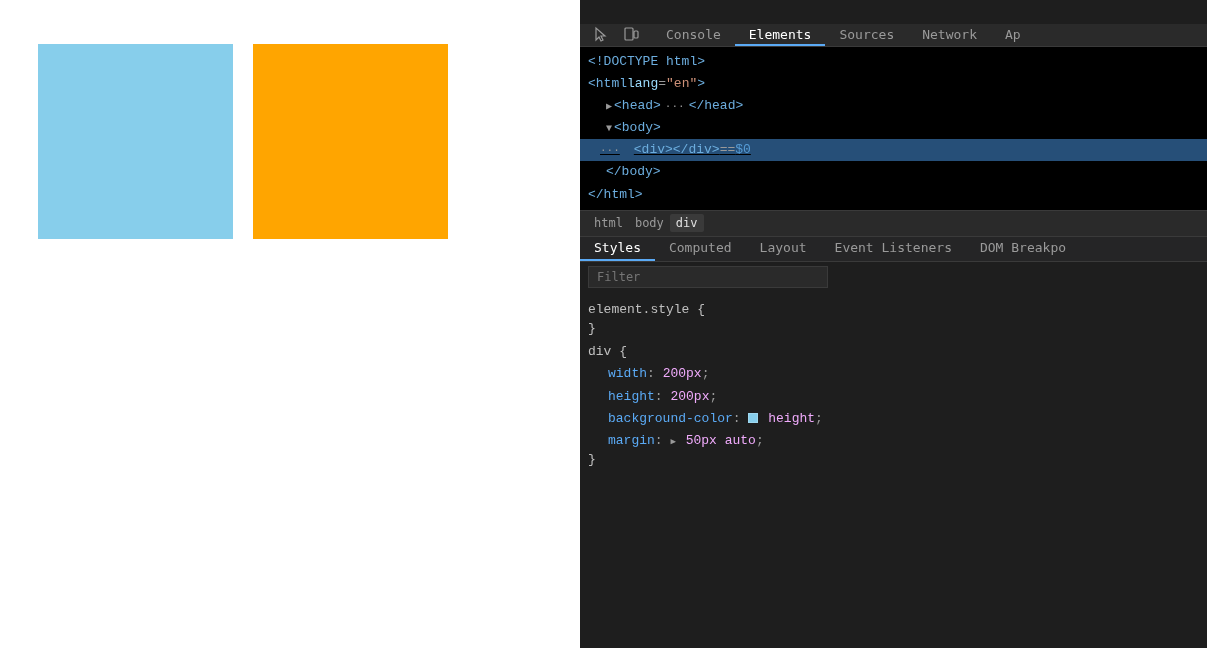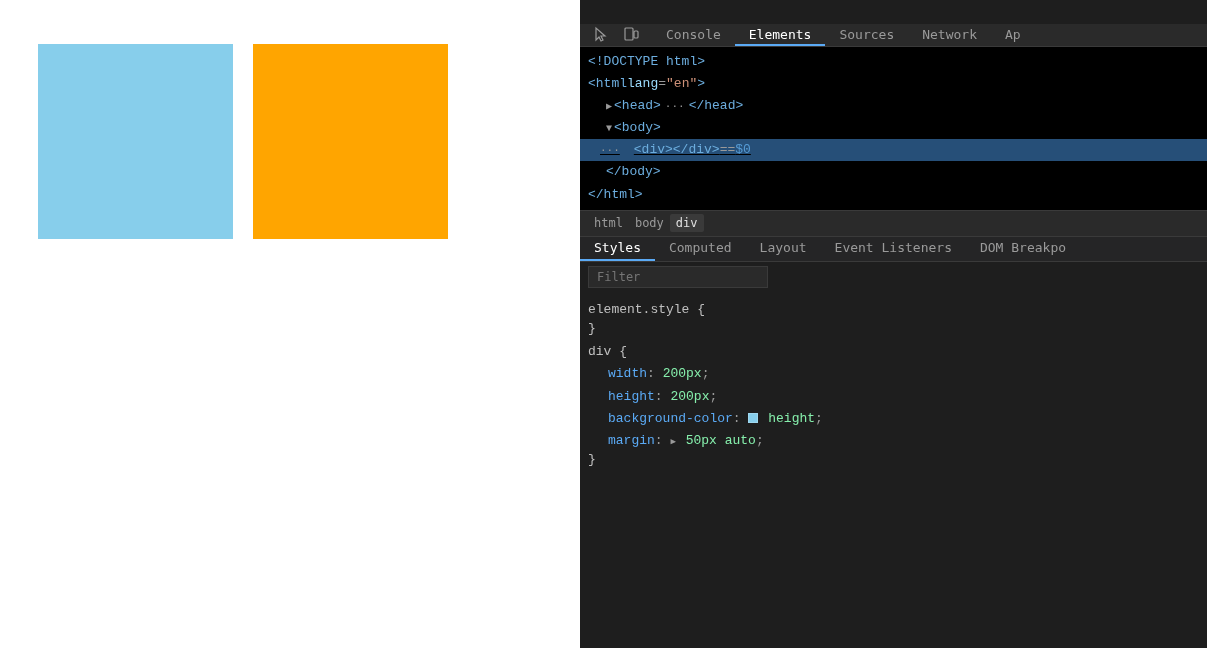--- a/index.html
+++ b/index.html
@@ -187,21 +187,21 @@
       padding: 4px 8px;
       flex-shrink: 0;
     }
 
     .filter-input {
       background: #2a2a2a;
       border: 1px solid #3a3a3a;
       color: #ccc;
       font-size: 12px;
       padding: 3px 8px;
-      width: 180px;
+      width: 240px;
       outline: none;
       font-family: monospace;
     }
 
     
     .styles-panel {
       flex: 1;
       overflow: hidden;
       padding: 4px 0;
       font-family: 'Courier New', monospace;
@@ -211,21 +211,21 @@
     .style-section {
       padding: 2px 8px;
     }
 
     .style-selector {
       color: #c0c0c0;
       line-height: 1.8;
     }
 
     .style-prop-name { color: #5baaf5; }
-    .style-prop-val-blue { color: #86efac; }
+    .style-prop-val-blue { color: #f0abfc; }
     .style-prop-punct { color: #9a9a9a; }
     .style-brace { color: #c0c0c0; }
 
     .color-swatch {
       display: inline-block;
       width: 10px;
       height: 10px;
       vertical-align: middle;
       margin-right: 2px;
       border: 1px solid rgba(255,255,255,0.2);

